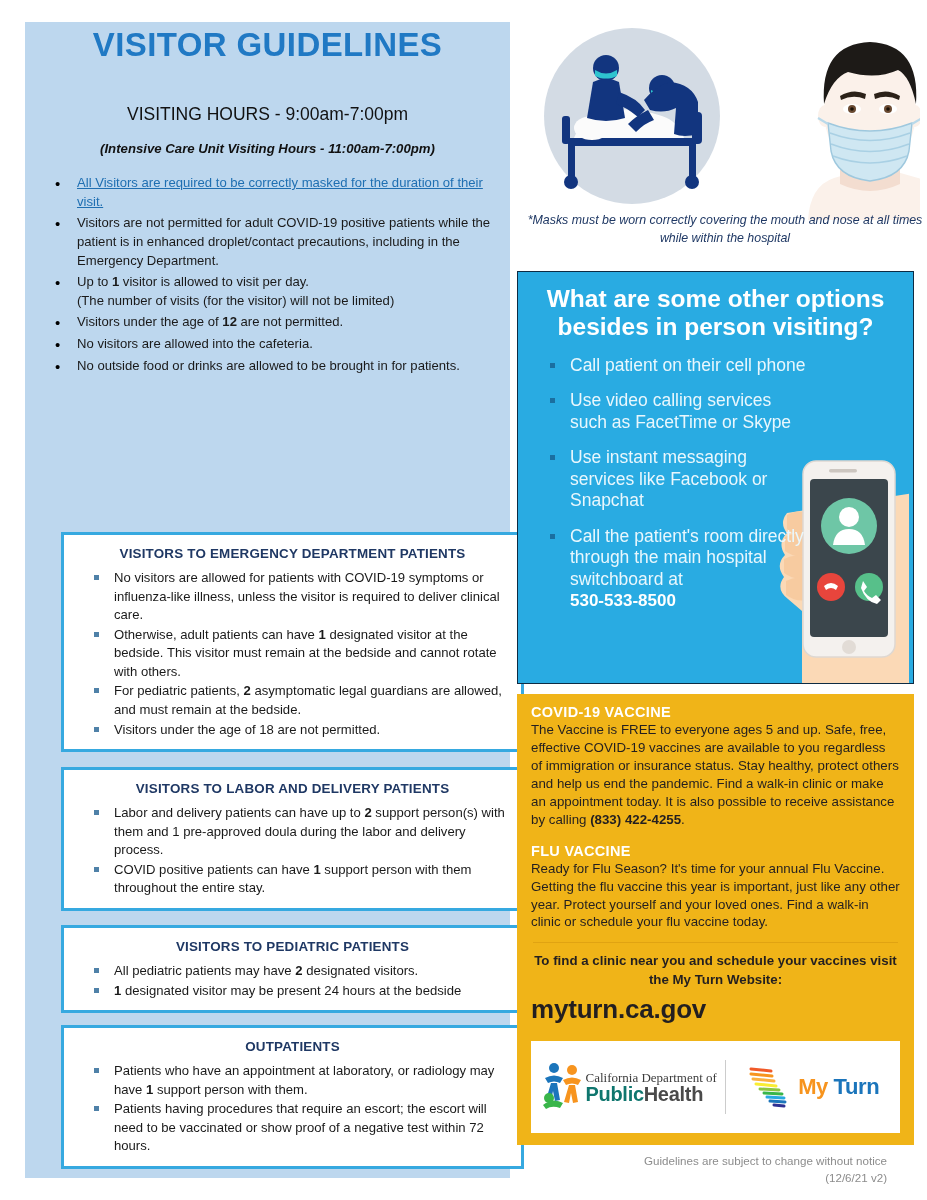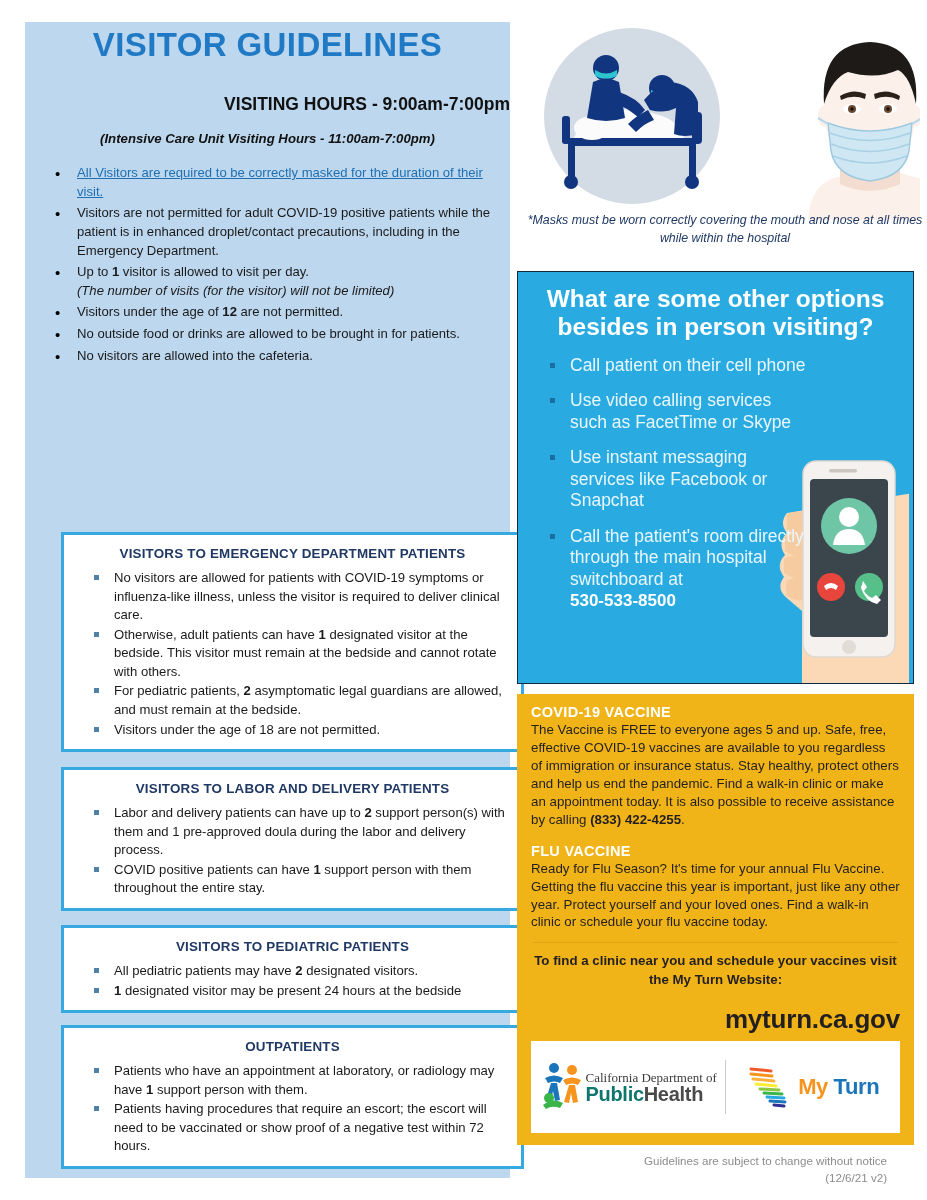--- a/index.html
+++ b/index.html
@@ -17,40 +17,40 @@
   .left-panel{
     position:absolute;left:25px;top:22px;width:485px;height:1156px;
     background:#bdd7ee;
   }
   .title{
     text-align:center;color:#2079c4;font-weight:bold;
     font-size:33px;letter-spacing:.4px;
     padding-top:5px;line-height:1.1;
   }
   .hours{
-    text-align:right;color:#111;font-weight:bold;font-size:17.5px;
-    margin-top:31px;
+    text-align:center;color:#111;font-weight:normal;font-size:17.5px;
+    margin-top:41px;
   }
   .hours-sub{
     text-align:center;color:#111;font-weight:bold;font-style:italic;font-size:13.2px;
     margin-top:16px;
   }
 
   ul.bullets{
     list-style:none;margin:18px 0 0 0;padding:0 14px 0 52px;
   }
   ul.bullets > li{
     position:relative;color:#1a1a1a;font-size:13.1px;line-height:1.42;
     margin-bottom:3px;padding-left:0;
   }
   ul.bullets > li::before{
     content:"\2022";position:absolute;left:-22px;top:-1px;font-size:15px;color:#000;
   }
   .u-link{color:#1f6fb2;text-decoration:underline;}
-  .ital{font-style:italic;}
+  .ital{}
   b.num{font-weight:bold;}
 
   
   .wbox{
     position:absolute;left:36px;width:463px;
     background:#ffffff;border:3px solid #36a9e0;
     box-sizing:border-box;
   }
   .wbox h3{
     margin:0;padding:11px 10px 4px 10px;text-align:center;
@@ -102,21 +102,21 @@
   }
   .yellowbox p{
     margin:0;color:#231f20;font-size:13.3px;line-height:1.35;
   }
   .ybold{font-weight:bold;}
   .ysep{height:1px;background:#e0a312;margin:11px 2px 9px 2px;}
   .yfind{
     text-align:center;color:#231f20;font-size:13.3px;font-weight:bold;line-height:1.4;
   }
   .yurl{
-    text-align:right;color:#231f20;font-size:26px;font-weight:bold;margin-top:14px;
+    text-align:left;color:#231f20;font-size:26px;font-weight:bold;margin-top:4px;
     letter-spacing:-.2px;
   }
   .logobar{
     position:absolute;left:14px;right:14px;bottom:12px;height:92px;background:#ffffff;
     display:flex;align-items:center;
   }
   .logo-left{flex:1.12;display:flex;align-items:center;justify-content:center;}
   .logo-div{width:1px;height:54px;background:#cccccc;}
   .logo-right{flex:1;display:flex;align-items:center;justify-content:center;gap:7px;}
   .cdph-txt{display:flex;flex-direction:column;line-height:1;}
@@ -142,22 +142,22 @@
 
     <div class="title">VISITOR GUIDELINES</div>
     <div class="hours">VISITING HOURS - 9:00am-7:00pm</div>
     <div class="hours-sub">(Intensive Care Unit Visiting Hours - 11:00am-7:00pm)</div>
 
     <ul class="bullets">
       <li><span class="u-link">All Visitors are required to be correctly masked for the duration of their visit.</span></li>
       <li>Visitors are not permitted for adult COVID-19 positive patients while the patient is in enhanced droplet/contact precautions, including in the Emergency Department.</li>
       <li><span>Up to </span><b class="num">1</b><span> visitor is allowed to visit per day.</span><br><span class="ital">(The number of visits (for the visitor) will not be limited)</span></li>
       <li><span>Visitors under the age of </span><b class="num">12</b><span> are not permitted.</span></li>
+      <li>No visitors are allowed into the cafeteria.</li>
       <li>No outside food or drinks are allowed to be brought in for patients.</li>
-      <li>No visitors are allowed into the cafeteria.</li>
     </ul>
 
     <div class="wbox" style="top:510px;">
       <h3>VISITORS TO EMERGENCY DEPARTMENT PATIENTS</h3>
       <ul class="sq">
         <li><span>No visitors are allowed for patients with COVID-19 symptoms or influenza-like illness, unless the visitor is required to deliver clinical care.</span><b class="num"></b><span></span></li>
         <li><span>Otherwise, adult patients can have </span><b class="num">1</b><span> designated visitor at the bedside. This visitor must remain at the bedside and cannot rotate with others.</span></li>
         <li><span>For pediatric patients, </span><b class="num">2</b><span> asymptomatic legal guardians are allowed, and must remain at the bedside.</span></li>
         <li><span>Visitors under the age of 18 are not permitted.</span><b class="num"></b><span></span></li>
       </ul>

